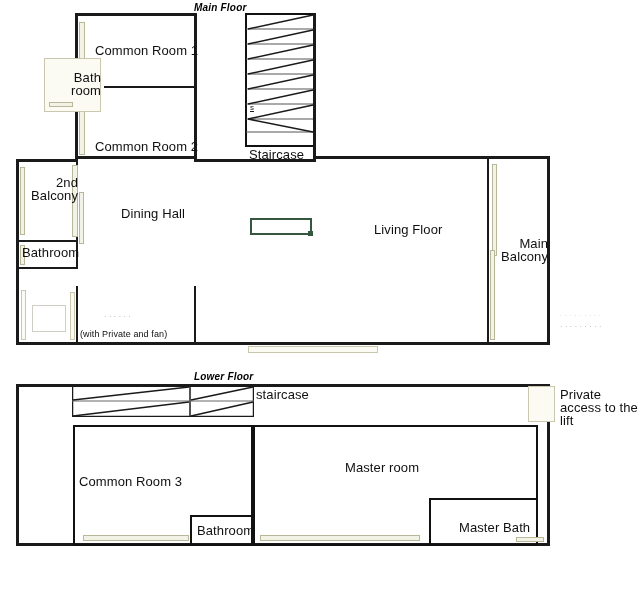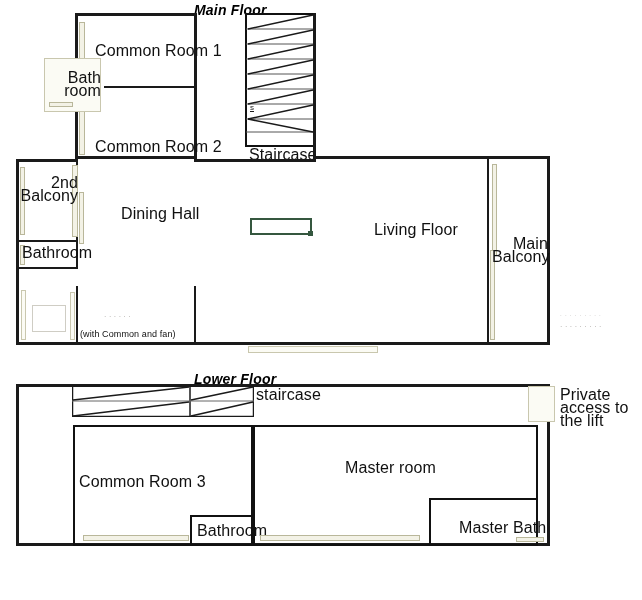--- a/index.html
+++ b/index.html
@@ -43,30 +43,30 @@
   .win-pale {
     position: absolute;
     border: 1px solid #c9c7ae;
     background: #fbfbf4;
     box-sizing: border-box;
   }
 
   
   .lbl {
     position: absolute;
-    font-size: 16px;
+    font-size: 13px;
     color: #101010;
     line-height: 13px;
     white-space: pre-line;
     letter-spacing: 0.1px;
   }
   .lbl-c { text-align: right; }
   .floor-title {
     position: absolute;
-    font-size: 14px;
+    font-size: 10px;
     font-weight: bold;
     font-style: italic;
     color: #000000;
     letter-spacing: 0.2px;
   }
   .caption {
     position: absolute;
     font-size: 10px;
     color: #101010;
     line-height: 16px;
@@ -192,21 +192,21 @@
   <div class="lbl" style="left:374px; top:223px;">Living Floor</div>
 
   <div class="wall" style="left:76px; top:286px; width:2px; height:57px;"></div>
   <div class="wall" style="left:194px; top:286px; width:2px; height:57px;"></div>
 
   <div class="sketch" style="left:32px; top:305px; width:34px; height:27px;"></div>
   <div class="win-pale" style="left:21px; top:290px; width:5px; height:50px;"></div>
   <div class="win-pale" style="left:70px; top:292px; width:5px; height:48px;"></div>
 
   <div class="ghost" style="left:104px; top:313px;">· · · · · ·</div>
-  <div class="lbl" style="left:80px; top:328px; font-size:9px;">(with Common and fan)</div>
+  <div class="lbl" style="left:80px; top:328px; font-size:9px;">(with Private and fan)</div>
 
   <div class="green-rect" style="left:250px; top:218px; width:62px; height:17px;"></div>
   <div class="green-dot" style="left:308px; top:231px; width:5px; height:5px;"></div>
 
   <div class="wall" style="left:487px; top:156px; width:2px; height:188px;"></div>
   <div class="win" style="left:492px; top:164px; width:5px; height:92px;"></div>
   <div class="win" style="left:490px; top:250px; width:5px; height:90px;"></div>
   <div class="lbl lbl-c" style="left:492px; top:237px; width:56px;">Main
 Balcony</div>
 

